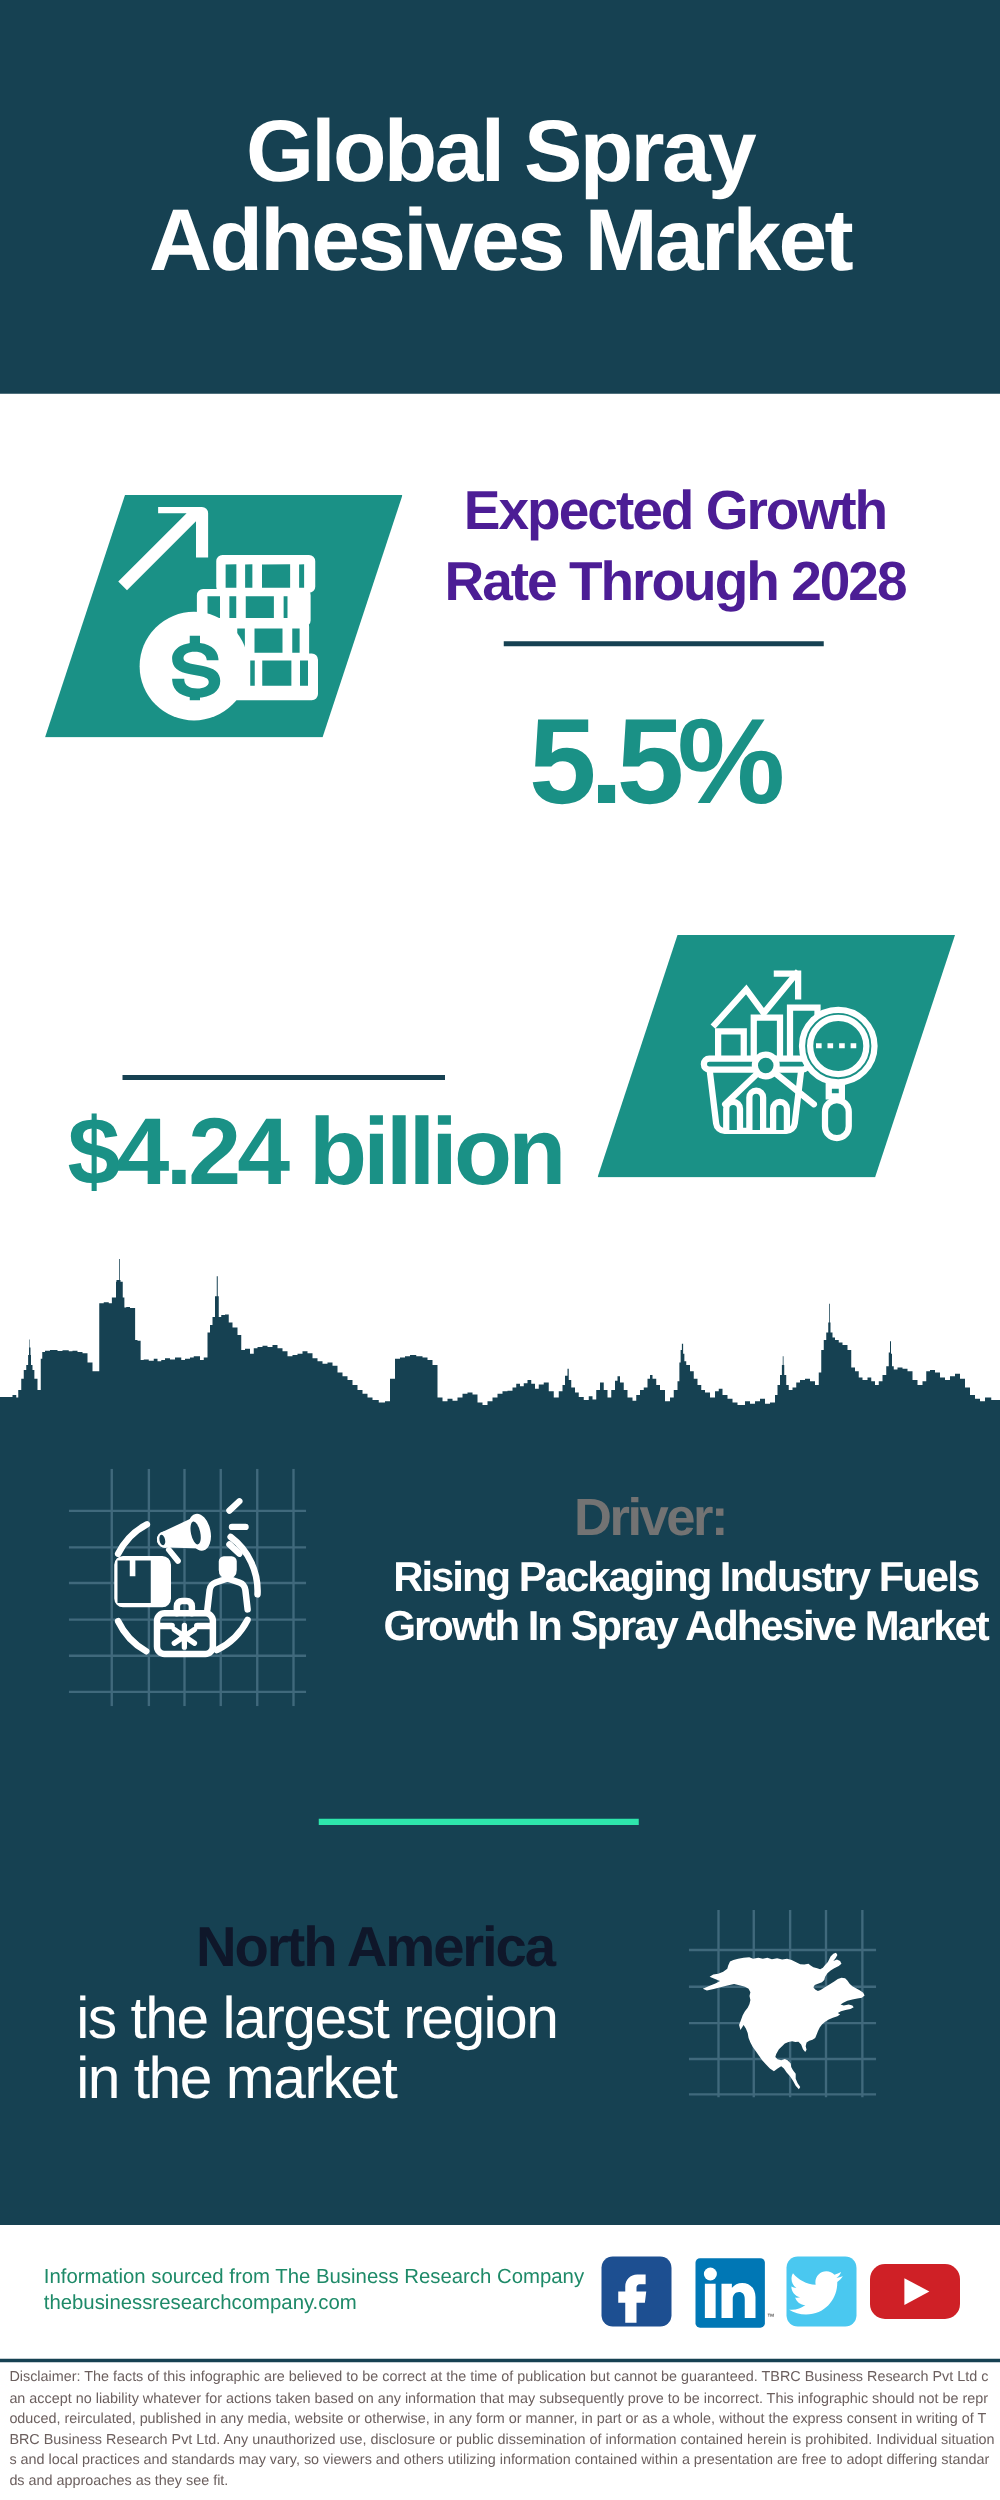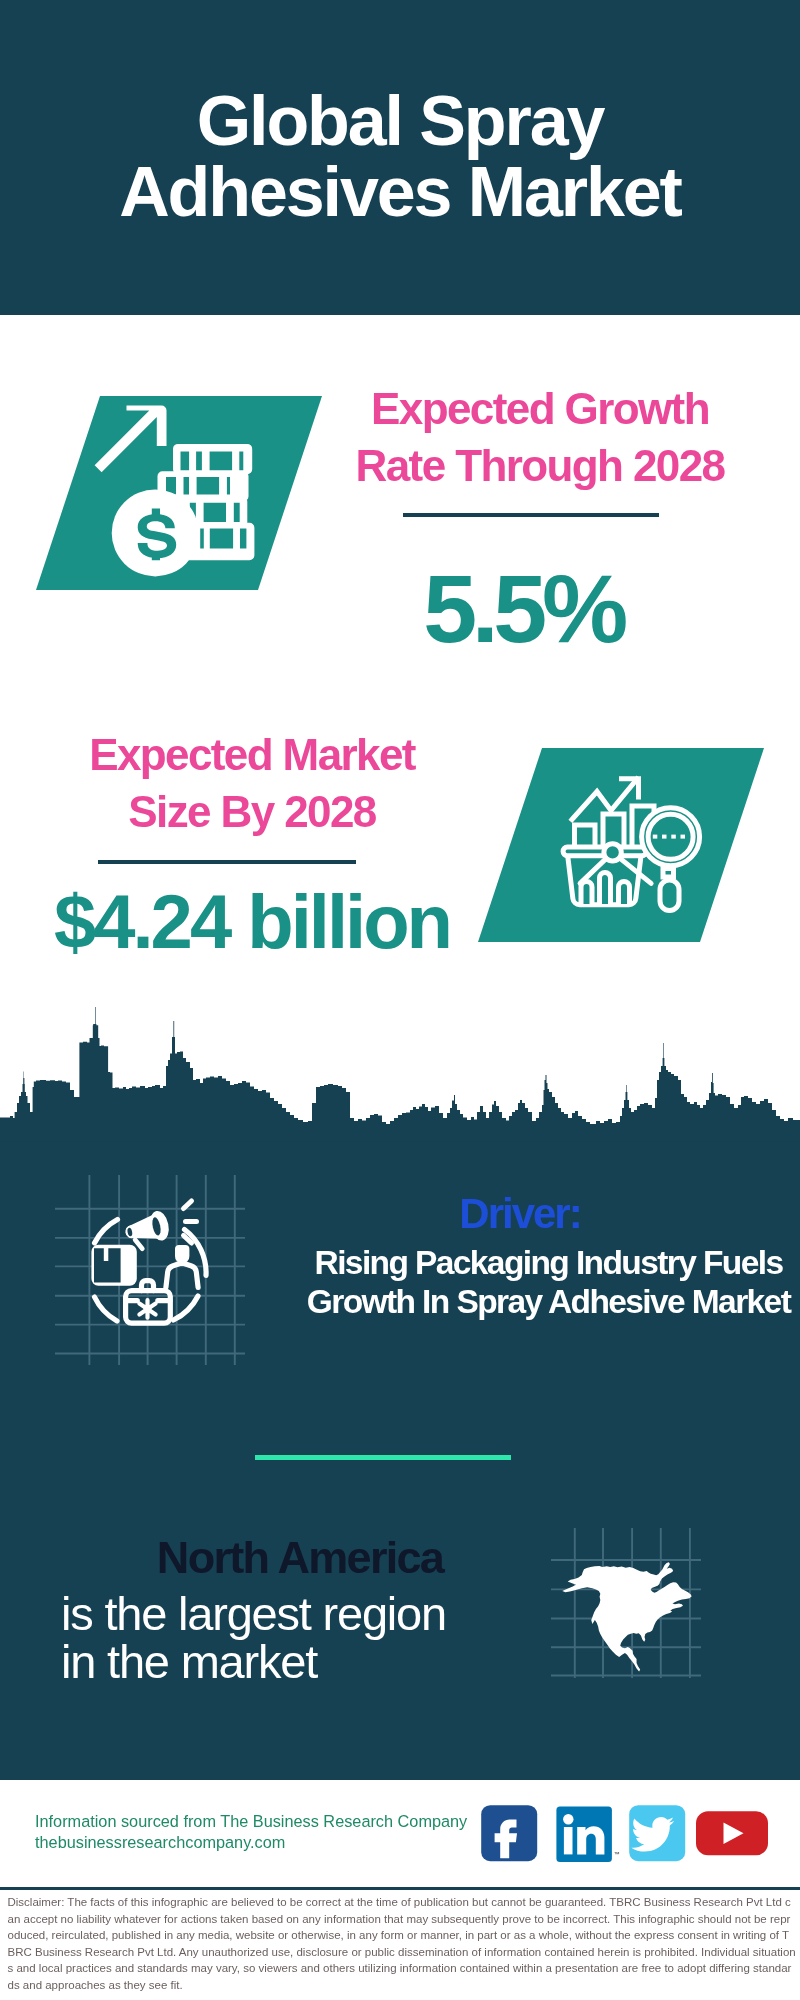--- a/index.html
+++ b/index.html
@@ -9,31 +9,31 @@
 
   
   .header{position:absolute;left:0;top:0;width:800px;height:315px;background:#164152;}
   .header-title{position:absolute;left:0;top:86px;width:800px;text-align:center;color:#ffffff;
     font-size:70px;line-height:70.5px;font-weight:700;letter-spacing:-2.1px;}
 
   
   .tile{position:absolute;background:#1a9186;}
 
   
-  .stat-title{position:absolute;color:#ec4899;font-weight:700;font-size:44px;
+  .stat-title{position:absolute;color:#4c1d95;font-weight:700;font-size:44px;
     line-height:56.6px;letter-spacing:-1.6px;text-align:center;white-space:nowrap;}
   .stat-rule{position:absolute;height:4px;background:#164152;}
   .stat-value{position:absolute;color:#1a9186;font-weight:700;font-size:97px;
     line-height:100px;letter-spacing:-5.4px;text-align:center;white-space:nowrap;}
 
   
   .dark{position:absolute;left:0;width:800px;background:#164152;}
   .skyline{position:absolute;left:0;width:800px;}
 
-  .driver-label{position:absolute;color:#1d4ed8;font-weight:700;font-size:42px;
+  .driver-label{position:absolute;color:#737373;font-weight:700;font-size:42px;
     line-height:44px;text-align:center;letter-spacing:-2.0px;white-space:nowrap;}
   .driver-text{position:absolute;color:#ffffff;font-weight:700;font-size:33.5px;
     line-height:39px;text-align:center;letter-spacing:-1.6px;white-space:nowrap;margin-left:24px;}
   .sep{position:absolute;height:4.5px;background:#2ee6ac;}
 
   .region-name{position:absolute;color:#0f172a;font-weight:700;font-size:45px;
     line-height:50px;text-align:center;letter-spacing:-1.7px;white-space:nowrap;}
   .region-text{position:absolute;color:#ffffff;font-weight:400;font-size:47px;
     line-height:47.9px;text-align:left;letter-spacing:-1.2px;white-space:nowrap;}
 
@@ -139,24 +139,20 @@
         <circle cx="117.6" cy="71.8" r="22.5"></circle>
       </g>
       <g fill="#ffffff">
         <rect x="99.8" y="69.6" width="4.5" height="4"></rect>
         <rect x="109" y="69.6" width="4.5" height="4"></rect>
         <rect x="118.3" y="69.6" width="4.5" height="4"></rect>
         <rect x="127.5" y="69.6" width="4.5" height="4"></rect>
       </g>
     </svg>
   </div>
-  <div class="stat-title" style="left:12px;top:727px;width:480px;">
-    <div>Expected Market</div>
-    <div>Size By 2028</div>
-  </div>
   <div class="stat-rule" style="left:98px;top:860px;width:258px;"></div>
   <div class="stat-value" style="left:-28px;top:883px;width:560px;font-size:76px;line-height:78px;letter-spacing:-3.0px;">$4.24 billion</div>
 
   <div class="dark" style="top:1140px;height:640px;"></div>
 
   <div style="position:absolute;left:55px;top:1175px;width:190px;height:190px;">
     <svg viewBox="0 0 190 190" width="190" height="190">
       <g stroke="#40697c" stroke-width="1.9" fill="none">
         <path d="M34.4 0 v190 M64.1 0 v190 M92.6 0 v190 M121.6 0 v190 M150.8 0 v190 M179.8 0 v190"></path>
         <path d="M0 33.7 h190 M0 62.9 h190 M0 91.4 h190 M0 120.7 h190 M0 149.6 h190 M0 178.5 h190"></path>

